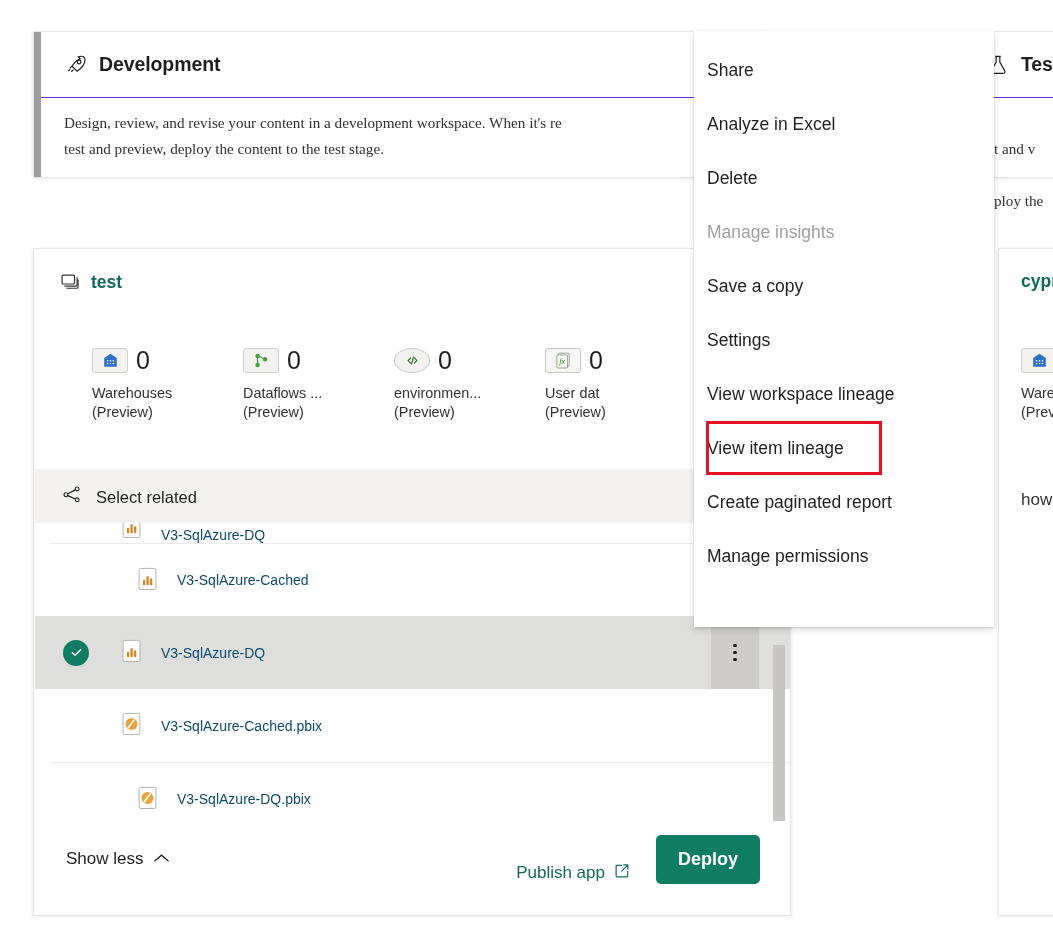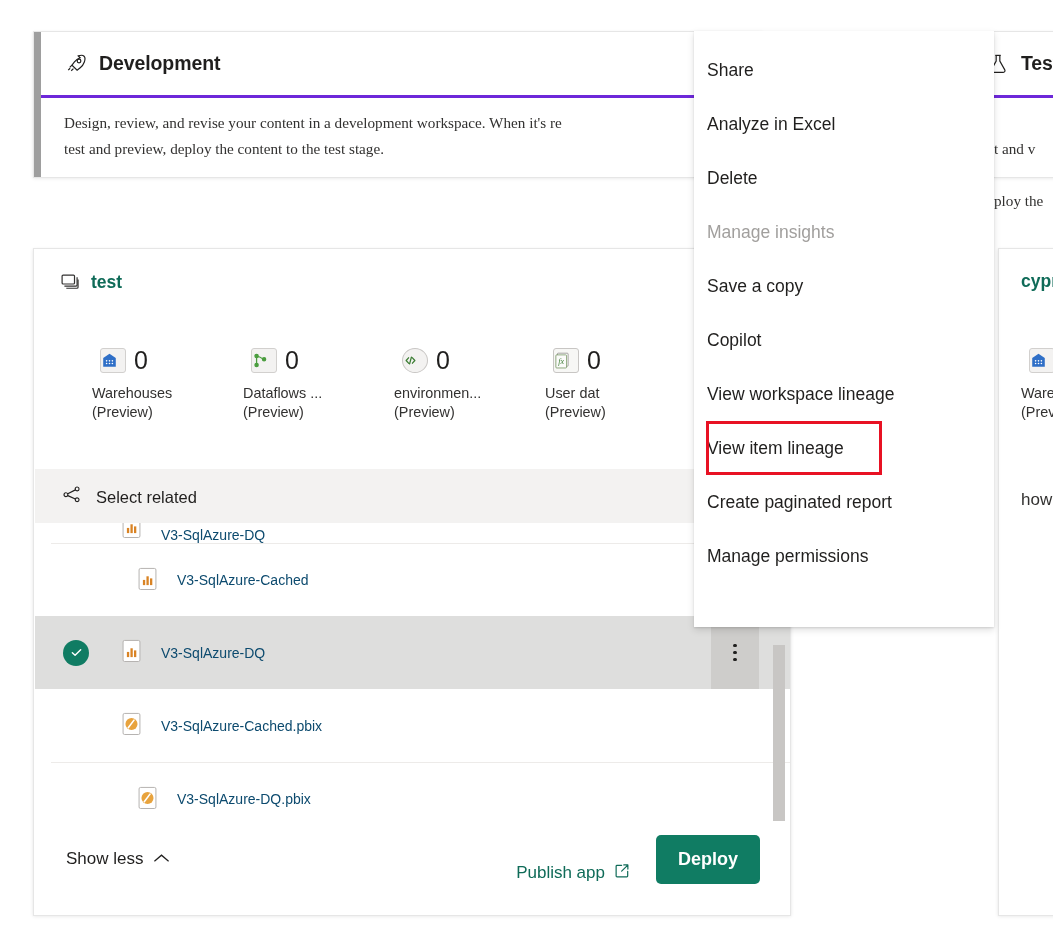--- a/index.html
+++ b/index.html
@@ -39,21 +39,21 @@
   }
   .stage-head {
     position: absolute;
     left: 7px; top: 0;
     right: 0;
     height: 66px;
     display: flex;
     align-items: center;
     padding-left: 23px;
     box-sizing: border-box;
-    border-bottom: 3px solid #6d28d9;
+    border-bottom: 1px solid #6d28d9;
   }
   .stage-icon {
     width: 24px; height: 24px;
     display: flex;
     align-items: center;
     justify-content: center;
     margin-right: 11px;
     color: #201f1e;
   }
   .stage-title {
@@ -143,26 +143,25 @@
     white-space: nowrap;
   }
   .metric-preview {
     font-size: 14.4px;
     color: #323130;
     margin-top: 3px;
   }
 
   
   .mtile {
-    width: 26px; height: 25px;
+    width: 36px; height: 25px;
     border-radius: 3px;
-    display: flex; align-items: center; 
+    display: flex; align-items: center; justify-content: center;
     box-sizing: border-box;
     position: relative;
-    margin-left: 8px;
   }
   .mtile.wh { background: #f3f2f1; border: 1px solid #d2d0ce; }
   .mtile.df { background: #f3f2f1; border: 1px solid #d2d0ce; }
   .mtile.env { background: #f3f2f1; border: 1px solid #c8c6c4; border-radius: 50%; }
   .mtile.udf { background: #f7f7f5; border: 1px solid #c8c6c4; }
 
   
   .select-related-bar {
     position: absolute;
     left: 1px;
@@ -668,20 +667,20 @@
     </div>
 
   </div>
 
   <div id="context-menu">
     <div class="menu-item">Share</div>
     <div class="menu-item">Analyze in Excel</div>
     <div class="menu-item">Delete</div>
     <div class="menu-item disabled">Manage insights</div>
     <div class="menu-item">Save a copy</div>
-    <div class="menu-item">Copilot</div>
+    <div class="menu-item">Settings</div>
     <div class="menu-item">View workspace lineage</div>
     <div class="menu-item highlighted">View item lineage</div>
     <div class="menu-item">Create paginated report</div>
     <div class="menu-item">Manage permissions</div>
   </div>
 
 </div>
 
 </body></html>

